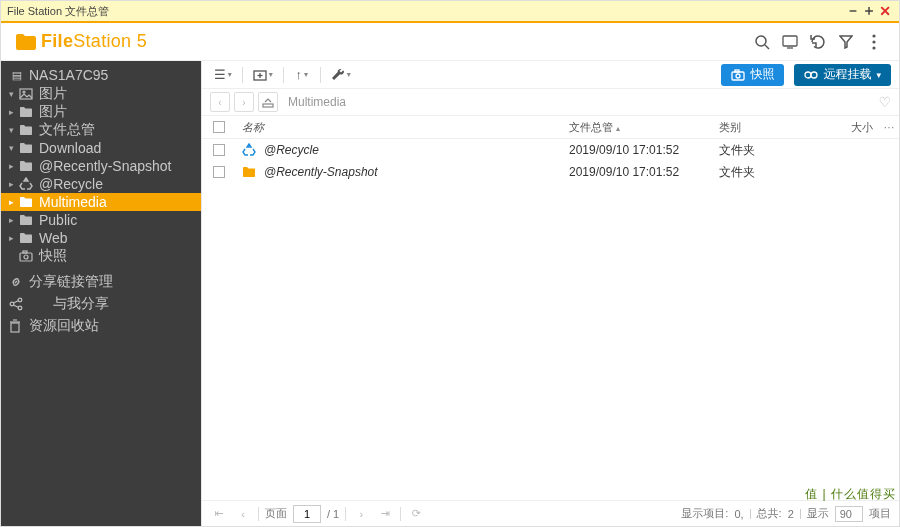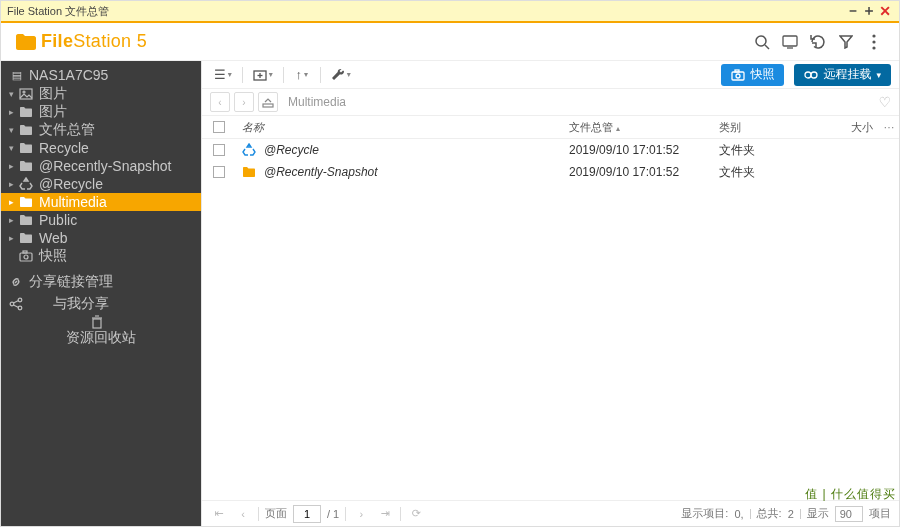--- a/index.html
+++ b/index.html
@@ -151,21 +151,21 @@
           </span>
           <span class="lbl">文件总管</span>
         </div>
         <div class="item lvl2">
           <span class="arrow">▾</span>
           <span class="icon">
             <svg width="14" height="12" viewBox="0 0 14 12">
               <path fill="#bbb" d="M1 2c0-.6.4-1 1-1h3l1.5 1.5H12c.6 0 1 .4 1 1V10c0 .6-.4 1-1 1H2c-.6 0-1-.4-1-1V2z"></path>
             </svg>
           </span>
-          <span class="lbl">Recycle</span>
+          <span class="lbl">Download</span>
         </div>
         <div class="item lvl3">
           <span class="arrow">▸</span>
           <span class="icon">
             <svg width="14" height="12" viewBox="0 0 14 12">
               <path fill="#bbb" d="M1 2c0-.6.4-1 1-1h3l1.5 1.5H12c.6 0 1 .4 1 1V10c0 .6-.4 1-1 1H2c-.6 0-1-.4-1-1V2z"></path>
             </svg>
           </span>
           <span class="lbl">@Recently-Snapshot</span>
         </div>
@@ -231,21 +231,21 @@
             <svg width="14" height="14" viewBox="0 0 14 14" fill="none" stroke="#bbb" stroke-width="1.3">
               <circle cx="11" cy="3" r="1.8"></circle>
               <circle cx="3" cy="7" r="1.8"></circle>
               <circle cx="11" cy="11" r="1.8"></circle>
               <line x1="4.5" y1="6" x2="9.5" y2="3.5"></line>
               <line x1="4.5" y1="8" x2="9.5" y2="10.5"></line>
             </svg>
           </span>
           <span class="lbl">与我分享</span>
         </div>
-        <div class="item" style="padding-left: 8px; height: 22px; flex-direction: column;">
+        <div class="item" style="padding-left: 8px; height: 22px;">
           <span class="icon">
             <svg width="12" height="14" viewBox="0 0 12 14" fill="none" stroke="#bbb" stroke-width="1.2">
               <rect x="2" y="4" width="8" height="9"></rect>
               <line x1="1" y1="3" x2="11" y2="3"></line>
               <line x1="4" y1="1" x2="8" y2="1"></line>
             </svg>
           </span>
           <span class="lbl">资源回收站</span>
         </div>
       </div>

